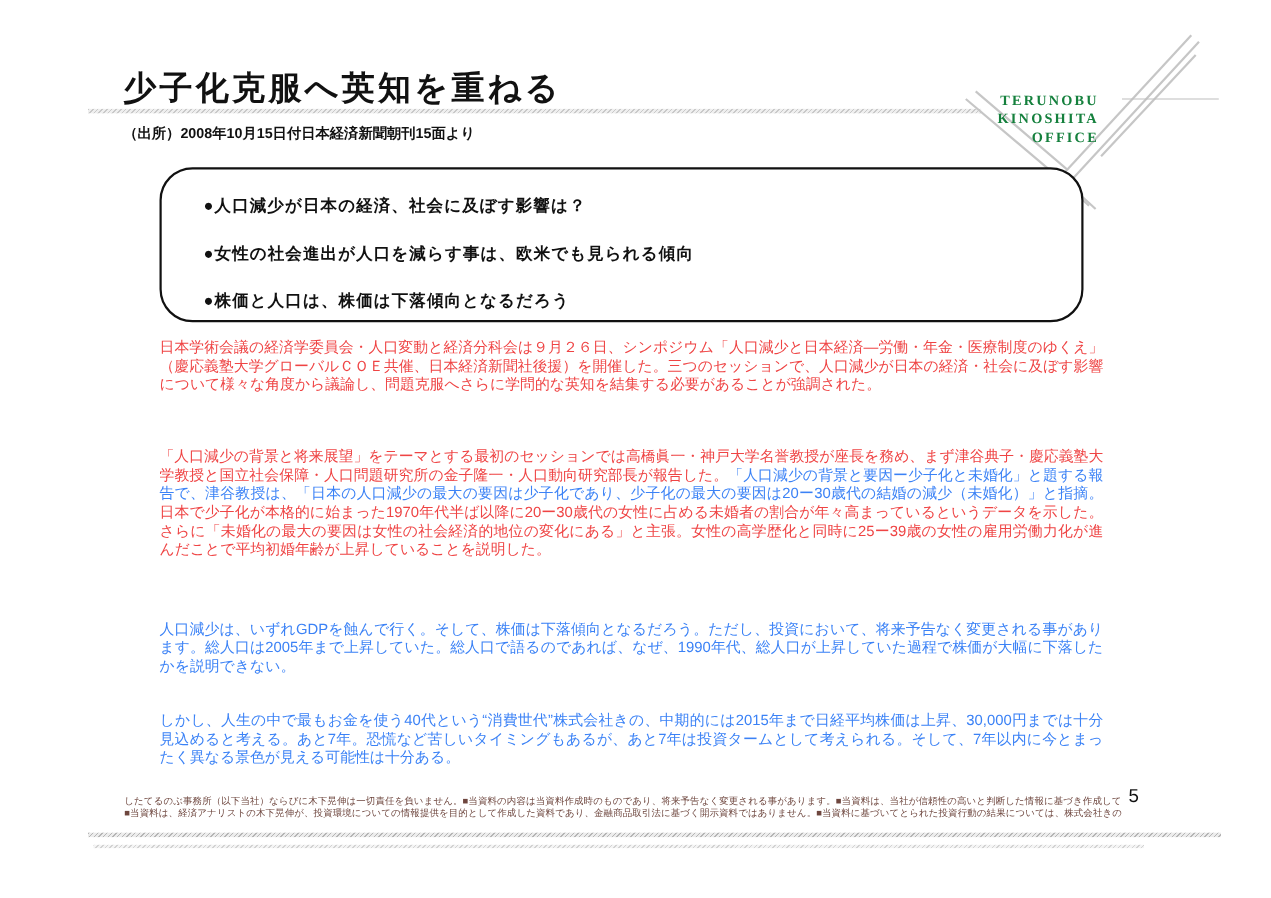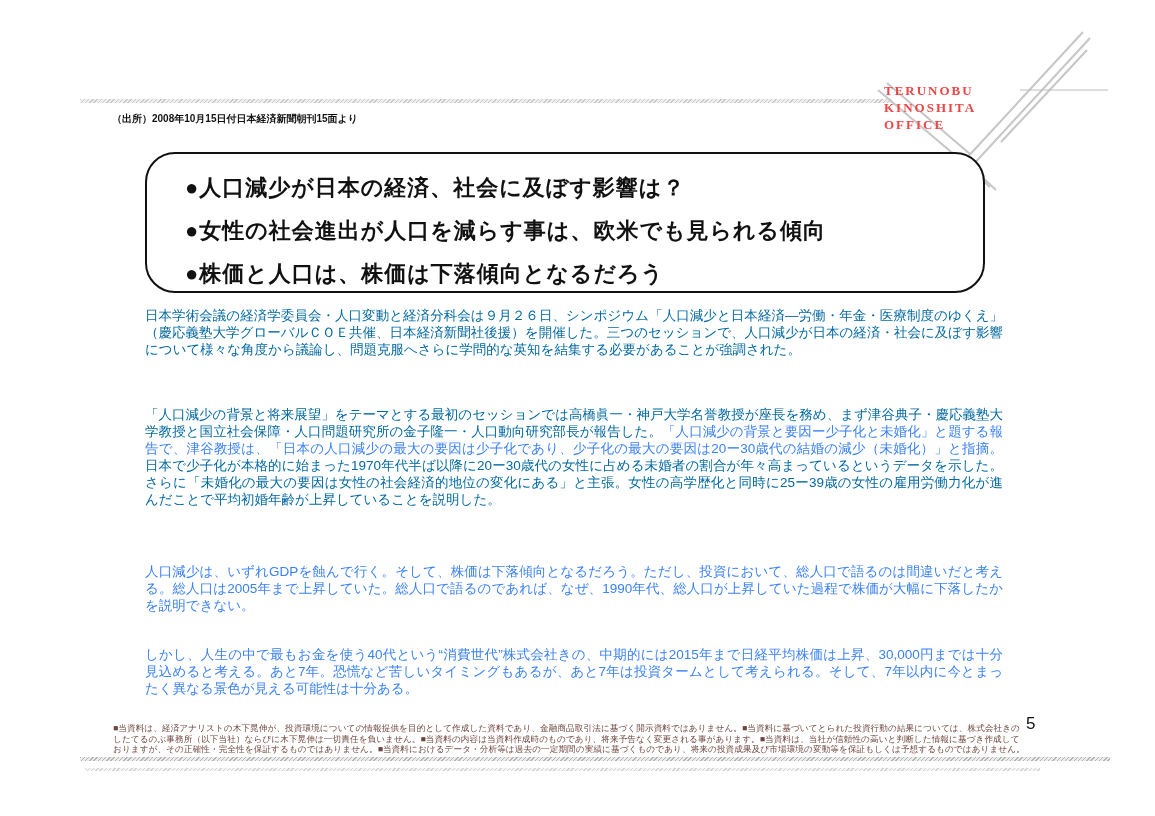--- a/index.html
+++ b/index.html
@@ -23,68 +23,68 @@
   }
   .title-underline {
     position: absolute;
     left: 80px; top: 99px;
     width: 812px; height: 4px;
     background: repeating-linear-gradient(135deg, #c9c9c9 0px, #c9c9c9 1px, #efefef 1px, #efefef 3px);
   }
   .source-line {
     position: absolute;
     left: 112px; top: 112px;
-    font-size: 10px;
+    font-size: 13px;
     font-weight: bold;
     color: #111;
   }
   .logo {
     position: absolute;
     left: 850px; top: 12px;
     width: 260px; height: 200px;
   }
   .logo-text {
     position: absolute;
-    left: 884px; top: 82px;
+    left: 864px; top: 82px;
     width: 135px;
-    text-align: left;
+    text-align: right;
     font-family: "Liberation Serif", "DejaVu Serif", serif;
     font-size: 13px;
     font-weight: bold;
     letter-spacing: 2px;
     line-height: 17px;
-    color: #ef4444;
+    color: #15803d;
   }
   .highlight-box {
     position: absolute;
     left: 145px; top: 152px;
     width: 840px; height: 141px;
     border: 2px solid #111;
     border-radius: 30px;
     background: #ffffff;
     padding: 12px 0 0 38px;
   }
   .bullet-line {
-    font-size: 22px;
+    font-size: 15px;
     font-weight: bold;
     line-height: 43px;
     letter-spacing: 1px;
     color: #111;
     white-space: nowrap;
   }
   .para {
     position: absolute;
     left: 145px;
     width: 858px;
     font-size: 13.5px;
     line-height: 17px;
     text-align: justify;
   }
   .red { color: #3b82f6; }
-  .black { color: #0369a1; }
+  .black { color: #ef4444; }
   .footer {
     position: absolute;
     left: 113px; top: 723px;
     width: 900px;
     font-size: 8.6px;
     line-height: 10.5px;
     letter-spacing: 0.1px;
     color: #6e463e;
     white-space: nowrap;
   }
@@ -105,20 +105,21 @@
     left: 85px; top: 768px;
     width: 955px; height: 3px;
     background: repeating-linear-gradient(135deg, #d2d2d2 0px, #d2d2d2 1px, #f4f4f4 1px, #f4f4f4 3px);
   }
 </style>
 </head>
 <body>
 
 <div class="slide">
 
+  <div class="title">少子化克服へ英知を重ねる</div>
   <div class="title-underline"></div>
   <div class="source-line">（出所）2008年10月15日付日本経済新聞朝刊15面より</div>
 
   <svg class="logo" viewBox="0 0 260 200" xmlns="http://www.w3.org/2000/svg">
     <g stroke="#c6c6c6" stroke-width="2" fill="none">
       <line x1="28" y1="78" x2="113" y2="150"></line>
       <line x1="37" y1="71" x2="120" y2="142"></line>
       <line x1="113" y1="150" x2="233" y2="20"></line>
       <line x1="121" y1="155" x2="240" y2="26"></line>
       <line x1="151" y1="130" x2="237" y2="38"></line>
@@ -138,28 +139,27 @@
     <div class="bullet-line">●女性の社会進出が人口を減らす事は、欧米でも見られる傾向</div>
     <div class="bullet-line">●株価と人口は、株価は下落傾向となるだろう</div>
   </div>
 
   <div class="para black" style="top:307px;">日本学術会議の経済学委員会・人口変動と経済分科会は９月２６日、シンポジウム「人口減少と日本経済―労働・年金・医療制度のゆくえ」（慶応義塾大学グローバルＣＯＥ共催、日本経済新聞社後援）を開催した。三つのセッションで、人口減少が日本の経済・社会に及ぼす影響について様々な角度から議論し、問題克服へさらに学問的な英知を結集する必要があることが強調された。</div>
 
   <div class="para" style="top:406px;">
     <span class="black">「人口減少の背景と将来展望」をテーマとする最初のセッションでは高橋眞一・神戸大学名誉教授が座長を務め、まず津谷典子・慶応義塾大学教授と国立社会保障・人口問題研究所の金子隆一・人口動向研究部長が報告した。</span><span class="red">「人口減少の背景と要因ー少子化と未婚化」と題する報告で、津谷教授は、「日本の人口減少の最大の要因は少子化であり、少子化の最大の要因は20ー30歳代の結婚の減少（未婚化）」と指摘。</span><span class="black">日本で少子化が本格的に始まった1970年代半ば以降に20ー30歳代の女性に占める未婚者の割合が年々高まっているというデータを示した。　さらに「未婚化の最大の要因は女性の社会経済的地位の変化にある」と主張。女性の高学歴化と同時に25ー39歳の女性の雇用労働力化が進んだことで平均初婚年齢が上昇していることを説明した。</span>
   </div>
 
-  <div class="para red" style="top:563px;">人口減少は、いずれGDPを蝕んで行く。そして、株価は下落傾向となるだろう。ただし、投資において、総人口で語るのは間違いだと考える。総人口は2005年まで上昇していた。総人口で語るのであれば、なぜ、1990年代、総人口が上昇していた過程で株価が大幅に下落したかを説明できない。</div>
+  <div class="para red" style="top:563px;">人口減少は、いずれGDPを蝕んで行く。そして、株価は下落傾向となるだろう。ただし、投資において、将来予告なく変更される事があります。総人口は2005年まで上昇していた。総人口で語るのであれば、なぜ、1990年代、総人口が上昇していた過程で株価が大幅に下落したかを説明できない。</div>
 
   <div class="para red" style="top:646px;">しかし、人生の中で最もお金を使う40代という“消費世代”株式会社きの、中期的には2015年まで日経平均株価は上昇、30,000円までは十分見込めると考える。あと7年。恐慌など苦しいタイミングもあるが、あと7年は投資タームとして考えられる。そして、7年以内に今とまったく異なる景色が見える可能性は十分ある。</div>
 
   <div class="footer">
+    <div>したてるのぶ事務所（以下当社）ならびに木下晃伸は一切責任を負いません。■当資料の内容は当資料作成時のものであり、将来予告なく変更される事があります。■当資料は、当社が信頼性の高いと判断した情報に基づき作成して</div>
     <div>■当資料は、経済アナリストの木下晃伸が、投資環境についての情報提供を目的として作成した資料であり、金融商品取引法に基づく開示資料ではありません。■当資料に基づいてとられた投資行動の結果については、株式会社きの</div>
-    <div>したてるのぶ事務所（以下当社）ならびに木下晃伸は一切責任を負いません。■当資料の内容は当資料作成時のものであり、将来予告なく変更される事があります。■当資料は、当社が信頼性の高いと判断した情報に基づき作成して</div>
-    <div>おりますが、その正確性・完全性を保証するものではありません。■当資料におけるデータ・分析等は過去の一定期間の実績に基づくものであり、将来の投資成果及び市場環境の変動等を保証もしくは予想するものではありません。</div>
   </div>
 
   <div class="page-number">5</div>
 
   <div class="bottom-line-1"></div>
   <div class="bottom-line-2"></div>
 
 </div>
 
 </body></html>

